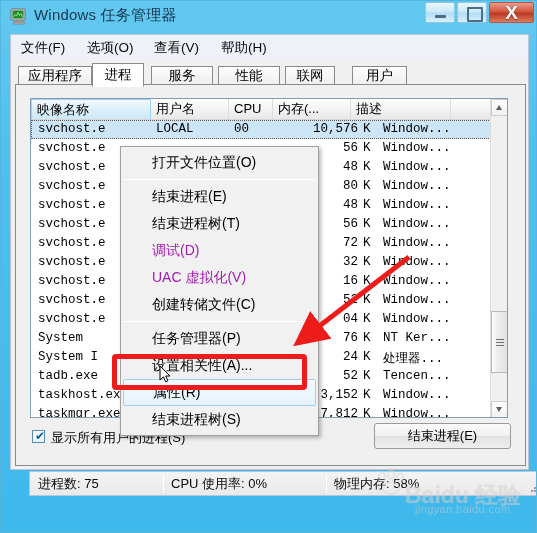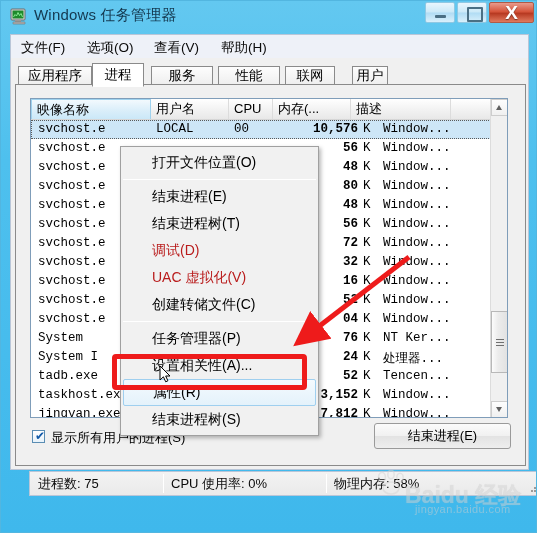--- a/index.html
+++ b/index.html
@@ -178,21 +178,21 @@
   }
   .row.selected {
     background: #cde6f7;
     outline: 1px dotted #5a5a5a;
     outline-offset: -1px;
   }
   .cell { position: absolute; top: 2px; overflow: hidden; white-space: nowrap; }
   .c-name { left: 7px; }
   .c-user { left: 125px; }
   .c-cpu  { left: 203px; }
-  .c-mem  { left: 245px; width: 82px; text-align: right; font-weight: bold; }
+  .c-mem  { left: 245px; width: 82px; text-align: right; }
   .c-mem-k { left: 332px; }
   .c-desc { left: 352px; }
 
   
   #vscroll {
     position: absolute; right: 0; top: 0;
     width: 17px; height: 319px;
     background: #f0f0f0;
     border-left: 1px solid #dcdcdc;
   }
@@ -299,21 +299,21 @@
   #ctxmenu .mi {
     position: relative;
     height: 27px;
     line-height: 27px;
     padding-left: 31px;
     font-size: 14px;
     color: #000;
     white-space: nowrap;
     cursor: default;
   }
-  #ctxmenu .mi.disabled { color: #b91c1c; }
+  #ctxmenu .mi.disabled { color: #a21caf; }
   #ctxmenu .mi.hot {
     background: linear-gradient(to bottom, #f4fafe 0%, #e4f2fb 100%);
     border: 1px solid #9fcfef;
     border-radius: 2px;
     margin: 0 2px;
     padding-left: 29px;
     height: 27px; line-height: 25px;
   }
   #ctxmenu .sep {
     height: 1px;
@@ -406,21 +406,21 @@
   </div>
 
   <div id="client">
 
     <div id="tabstrip">
       <div class="tab" style="left:7px;   width:74px">应用程序</div>
       <div class="tab active" style="left:81px;  width:52px">进程</div>
       <div class="tab" style="left:140px; width:62px">服务</div>
       <div class="tab" style="left:207px; width:62px">性能</div>
       <div class="tab" style="left:274px; width:50px">联网</div>
-      <div class="tab" style="left:341px; width:36px">用户</div>
+      <div class="tab" style="left:341px; width:55px">用户</div>
     </div>
 
     <div id="tabpage">
 
       <div id="listview">
 
         <div id="list-header">
           <div class="col-head sorted" style="left:0px;   width:120px">映像名称</div>
           <div class="col-head" style="left:120px; width:78px">用户名</div>
           <div class="col-head" style="left:198px; width:44px">CPU</div>
@@ -518,21 +518,21 @@
             </div>
             <div class="row" style="top: 266px;">
               <span class="cell c-name">taskhost.exe</span>
               <span class="cell c-user">Admin...</span>
               <span class="cell c-cpu">00</span>
               <span class="cell c-mem">3,152</span>
               <span class="cell c-mem-k">K</span>
               <span class="cell c-desc">Window...</span>
             </div>
             <div class="row" style="top: 285px;">
-              <span class="cell c-name">jingyan.exe</span>
+              <span class="cell c-name">taskmgr.exe</span>
               <span class="cell c-user">Admin...</span>
               <span class="cell c-cpu">00</span>
               <span class="cell c-mem">7,812</span>
               <span class="cell c-mem-k">K</span>
               <span class="cell c-desc">Window...</span>
             </div>
           </div>
 
         <div id="vscroll">
           <div class="sb-arrow" id="sb-up">

